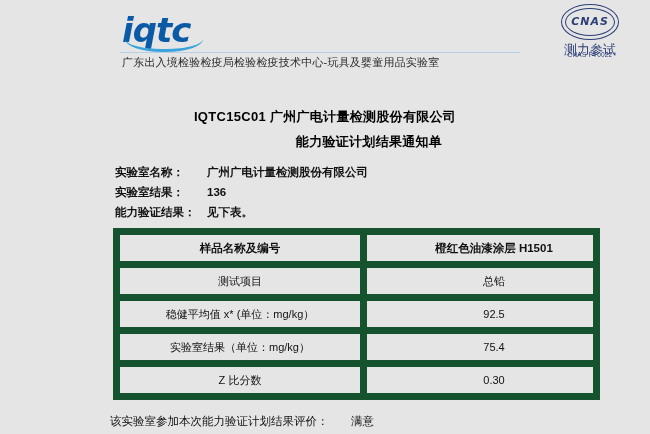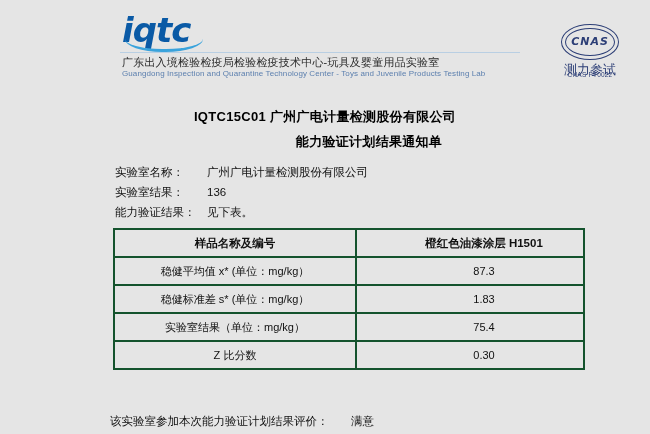--- a/index.html
+++ b/index.html
@@ -77,21 +77,21 @@
     top: 52px;
     width: 400px;
     height: 1px;
     background: #b9cfe3;
   }
 
   
   .seal {
     position: absolute;
     right: 26px;
-    top: 24px;
+    top: 4px;
     width: 66px;
     height: 58px;
   }
   .seal-oval {
     position: absolute;
     left: 3px;
     top: 0;
     width: 58px;
     height: 36px;
     border: 1.5px solid #2c3e76;
@@ -172,35 +172,36 @@
     left: 115px;
     top: 162px;
     font-size: 11.5px;
     color: #111;
     line-height: 20px;
   }
   .info-row {
     display: flex;
     align-items: baseline;
     white-space: nowrap;
+    font-weight: bold;
   }
   .info-label { min-width: 92px; }
   .info-value { }
 
   
   .result-table {
     position: absolute;
     left: 113px;
     top: 228px;
     width: 424px;
     border-collapse: collapse;
     table-layout: fixed;
   }
   .result-table td {
-    border: 2px solid #14532d;
+    border: 7px solid #14532d;
     height: 26px;
     font-size: 11px;
     text-align: center;
     color: #111;
     padding: 0 4px;
     vertical-align: middle;
   }
   .result-table td.left-cell { width: 232px; }
   .result-table td.right-cell { width: 190px; padding-left: 32px; }
   .result-table tr.head td { font-weight: bold; font-size: 11.5px; }
@@ -223,21 +224,20 @@
 
   <div class="header">
     <div class="header-rule"></div>
 
     <div class="logo-block">
       <div class="logo-text">iqtc</div>
       <div class="logo-swoosh"></div>
     </div>
 
     <div class="org-cn">广东出入境检验检疫局检验检疫技术中心-玩具及婴童用品实验室</div>
-    <div class="org-en">Guangdong Inspection and Quarantine Technology Center - Toys and Juvenile Products Testing Lab</div>
 
     <div class="seal">
       <div class="seal-oval"></div>
       <div class="seal-oval-inner"></div>
       <div class="seal-word">CNAS</div>
       <div class="seal-sub1">测力参试</div>
       <div class="seal-sub2">CNAS PT0022</div>
     </div>
   </div>
 
@@ -259,26 +259,26 @@
     </div>
   </div>
 
   <table class="result-table">
     <tbody>
       <tr class="head">
         <td class="left-cell">样品名称及编号</td>
         <td class="right-cell">橙红色油漆涂层  H1501</td>
       </tr>
       <tr>
+        <td class="left-cell">测试项目</td>
+        <td class="right-cell">总铅</td>
+      </tr>
+      <tr>
         <td class="left-cell">稳健平均值 x* (单位：mg/kg）</td>
-        <td class="right-cell">87.3</td>
-      </tr>
-      <tr>
-        <td class="left-cell">稳健标准差 s* (单位：mg/kg）</td>
-        <td class="right-cell">1.83</td>
+        <td class="right-cell">92.5</td>
       </tr>
       <tr>
         <td class="left-cell">实验室结果（单位：mg/kg）</td>
         <td class="right-cell">75.4</td>
       </tr>
       <tr>
         <td class="left-cell">Z 比分数</td>
         <td class="right-cell">0.30</td>
       </tr>
     </tbody>

